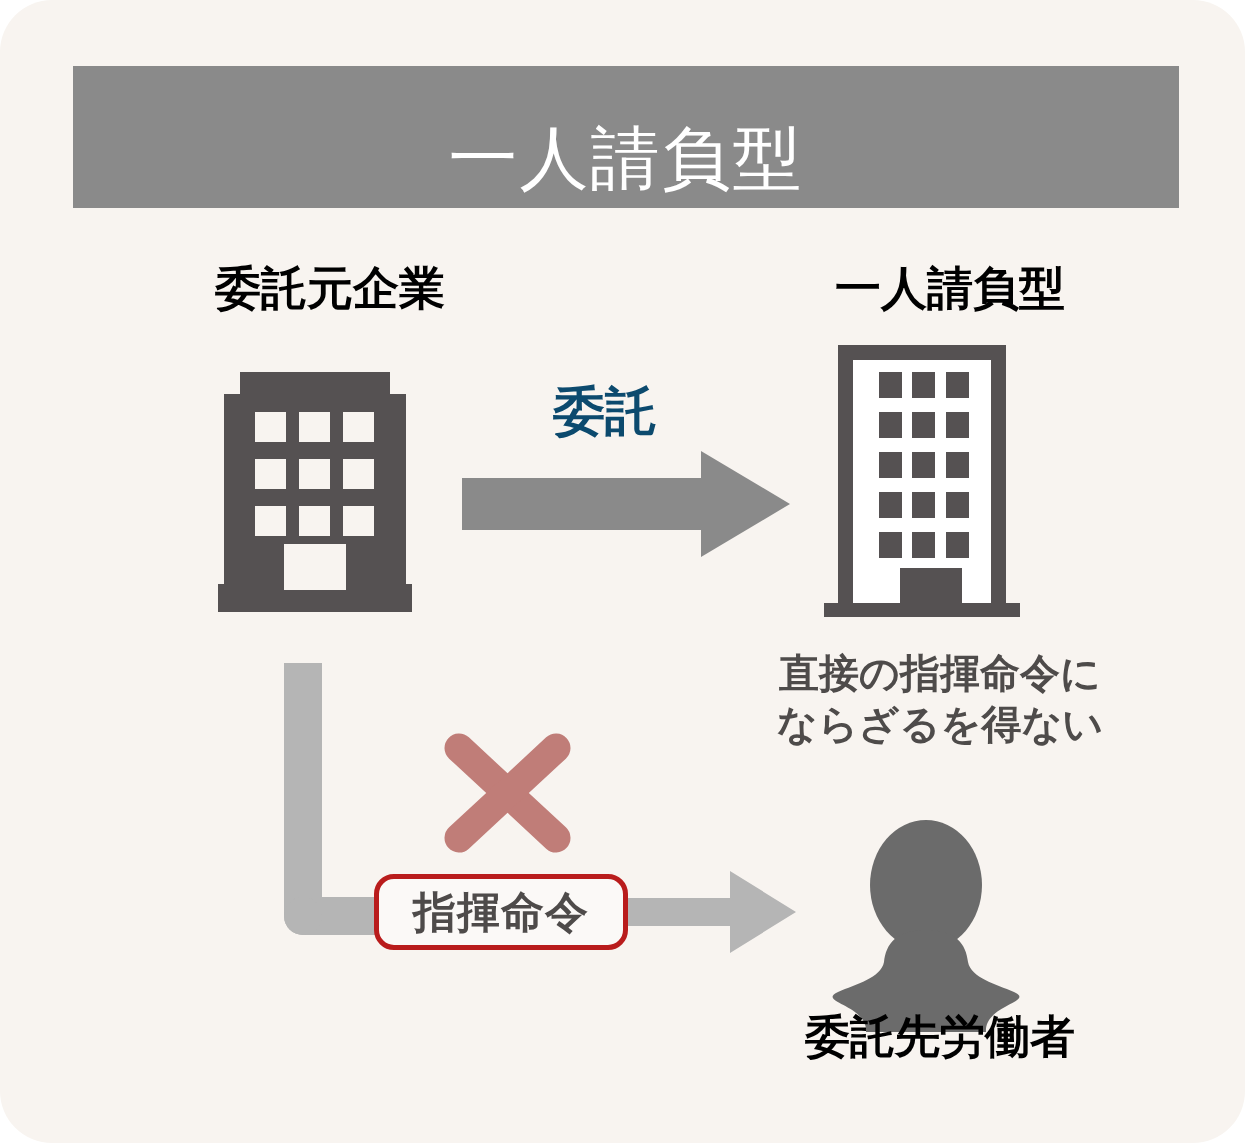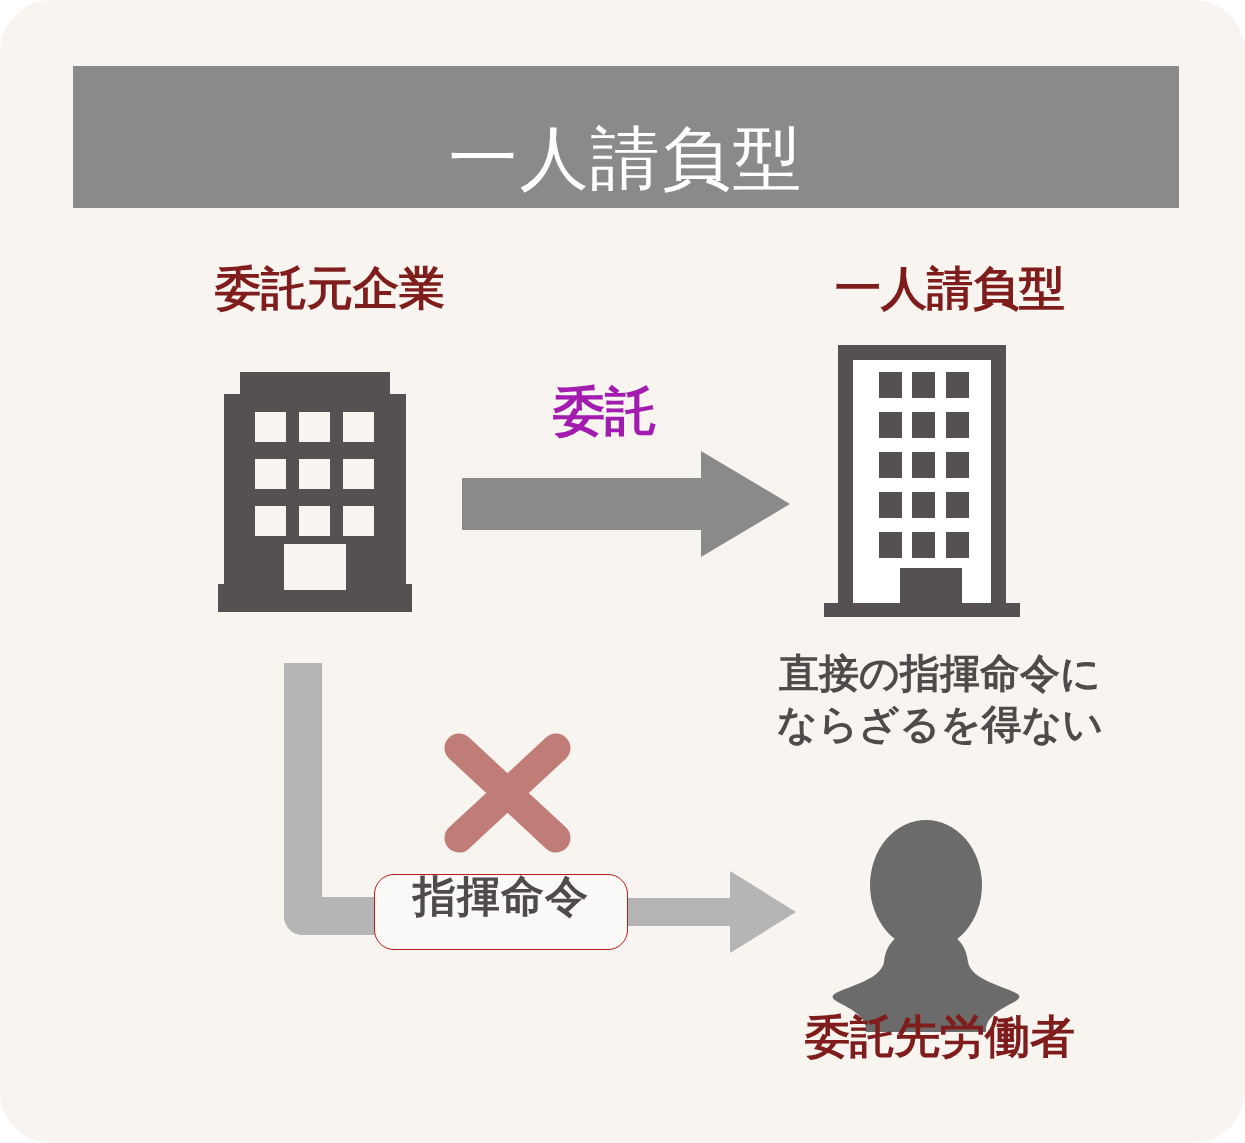--- a/index.html
+++ b/index.html
@@ -46,21 +46,21 @@
     font-weight: normal;
     letter-spacing: 2px;
     line-height: 1;
     white-space: nowrap;
     margin-top: 42px;
   }
 
   
   .heading-label {
     position: absolute;
-    color: #7f1d1d;
+    color: #000000;
     font-size: 46px;
     font-weight: bold;
     line-height: 1.15;
     white-space: nowrap;
     text-align: center;
   }
   .note-label {
     position: absolute;
     color: #4e4b4a;
     font-size: 40px;
@@ -80,21 +80,21 @@
     width: 400px;
   }
 
   
   #label-itaku {
     position: absolute;
     left: 505px;
     top: 385px;
     width: 200px;
     text-align: center;
-    color: #a21caf;
+    color: #0c4a6e;
     font-size: 52px;
     font-weight: bold;
     line-height: 1;
     white-space: nowrap;
   }
 
   
   #graphics {
     position: absolute;
     left: 0;
@@ -105,25 +105,25 @@
   }
 
   
   #badge-command {
     position: absolute;
     left: 374px;
     top: 874px;
     width: 254px;
     height: 76px;
     background: #fbf9f7;
-    border: 1px solid #b91c1c;
+    border: 5px solid #b91c1c;
     border-radius: 20px;
     box-sizing: border-box;
     display: flex;
-    align-items: flex-start;
+    align-items: center;
     justify-content: center;
   }
   #badge-command-text {
     color: #4e4b4a;
     font-size: 43px;
     font-weight: bold;
     line-height: 1;
     white-space: nowrap;
     letter-spacing: 1px;
   }

